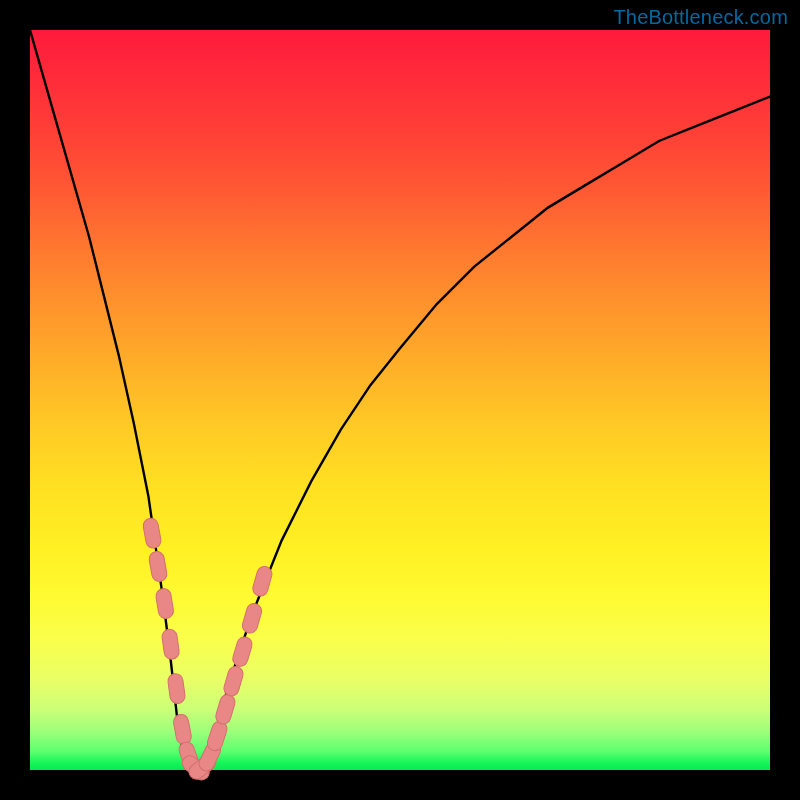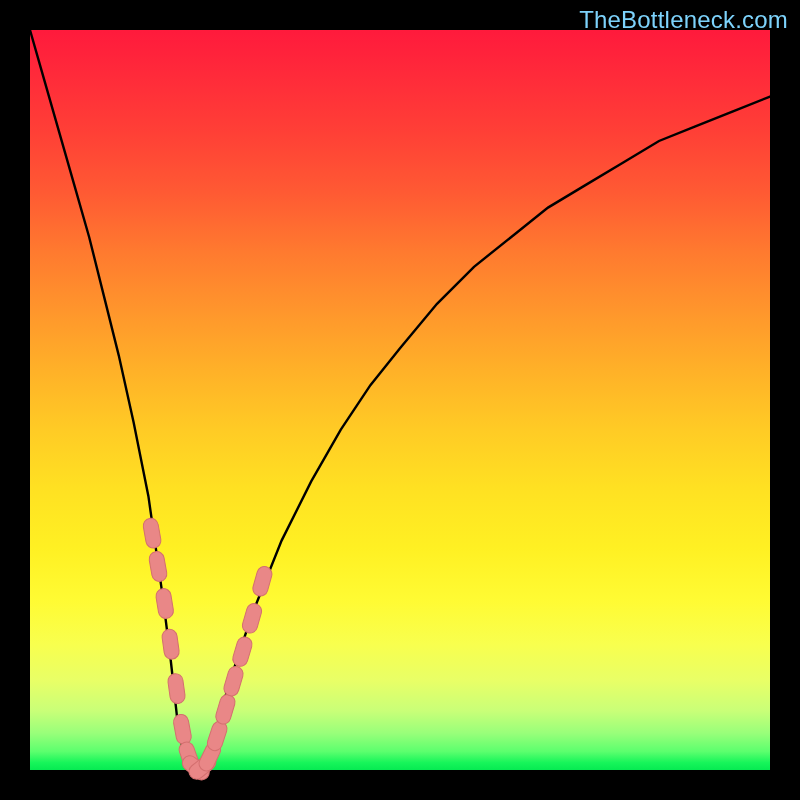--- a/index.html
+++ b/index.html
@@ -44,22 +44,22 @@
       #99ff7a 95%,
       #5cff6e 97.5%,
       #17f55a 99%,
       #06ea52 100%
     );
   }
   .watermark {
     position: absolute;
     top: 6px;
     right: 12px;
-    color: #7dd3fc;
-    font-size: 24px;
+    color: #0369a1;
+    font-size: 20px;
     font-weight: 400;
     letter-spacing: 0.2px;
     user-select: none;
   }
   svg.curve {
     position: absolute;
     left: 0;
     top: 0;
     width: 740px;
     height: 740px;

